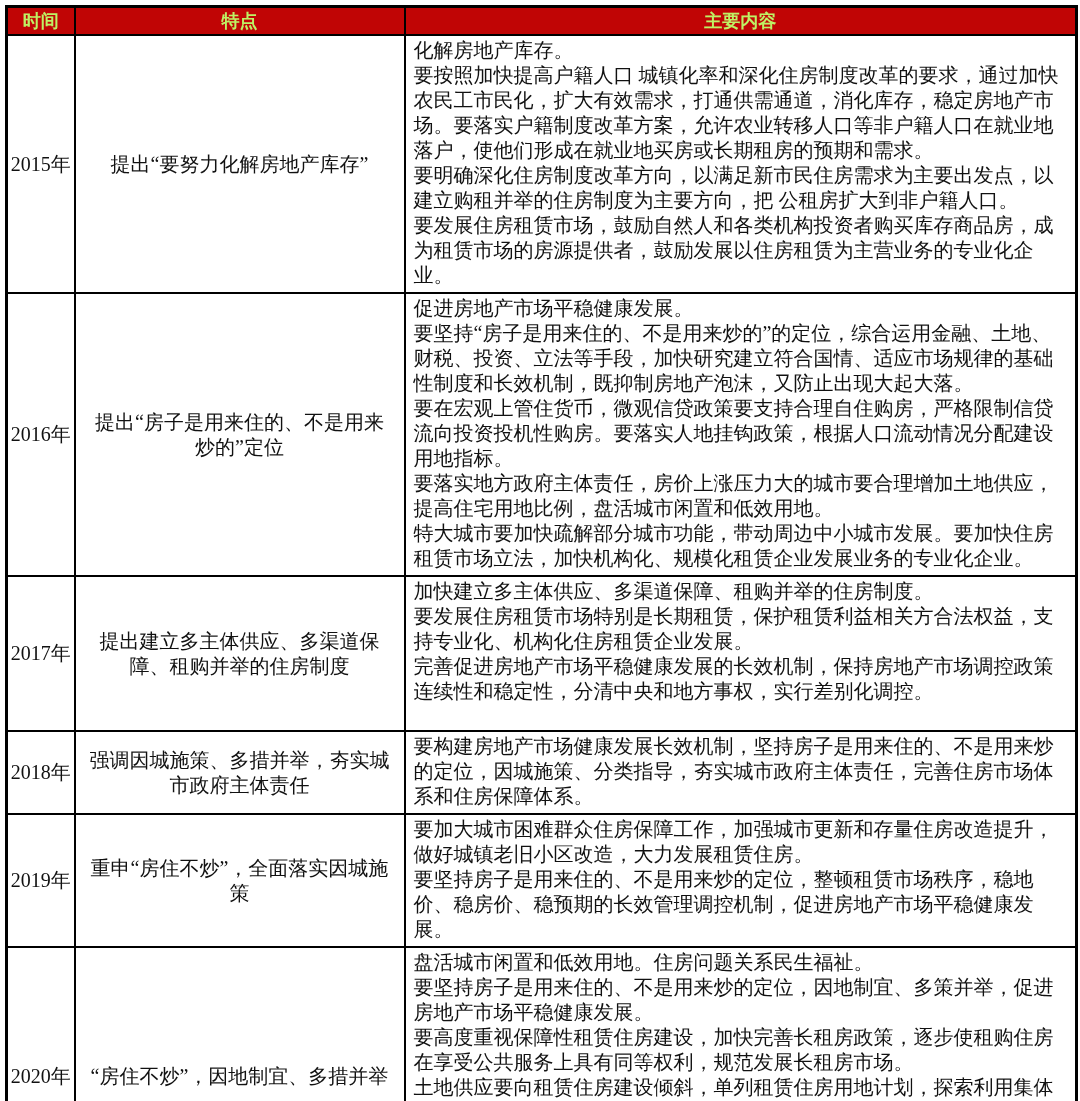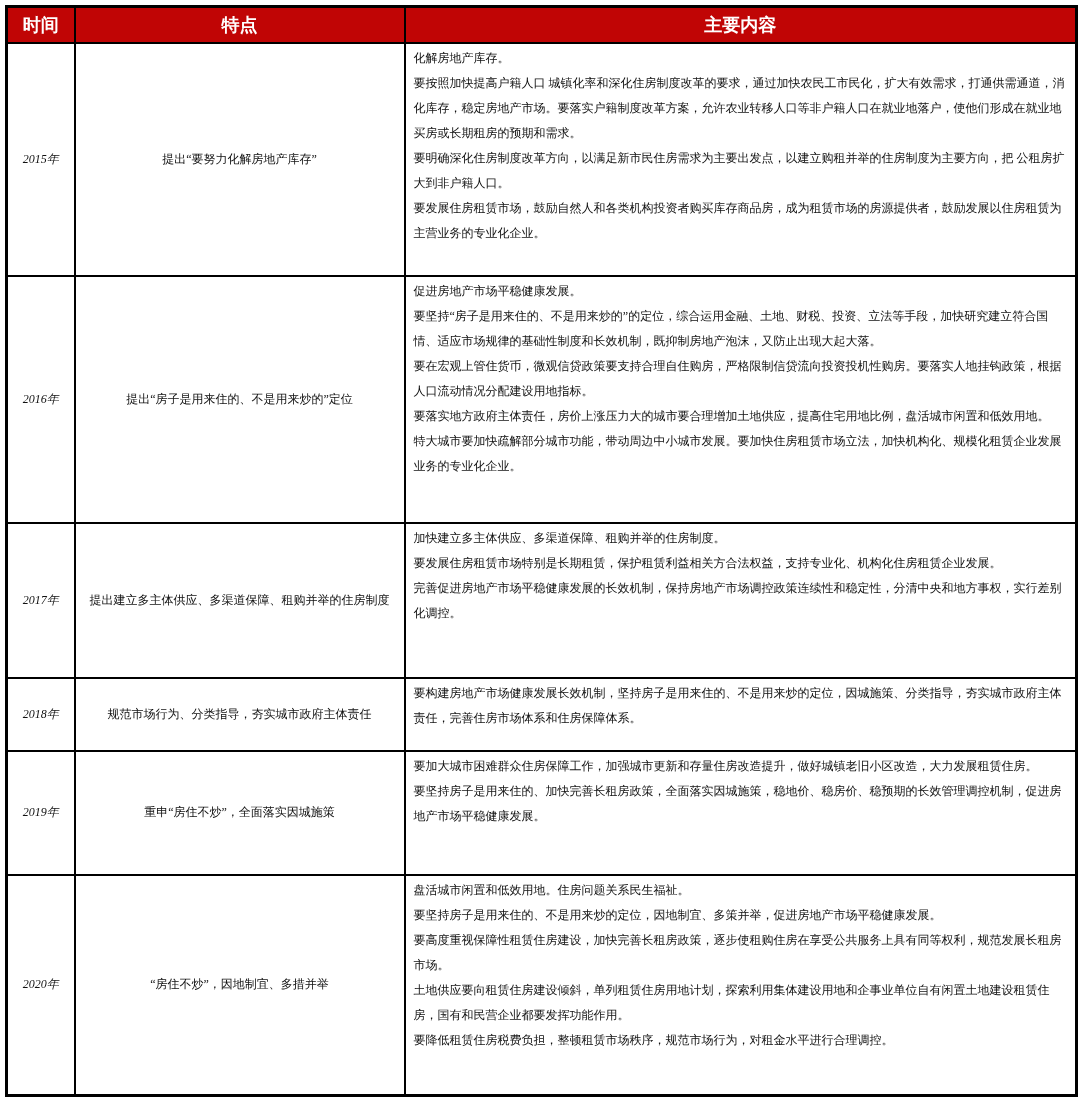--- a/index.html
+++ b/index.html
@@ -23,29 +23,29 @@
   }
   col.col-year{width:68px;}
   col.col-feature{width:330px;}
   col.col-content{width:672px;}
   th,td{
     border:2px solid var(--border);
     vertical-align:middle;
   }
   th{
     background:var(--accent);
-    color:#ffffff;
+    color:#bef264;
     font-weight:bold;
     font-size:18px;
-    height:36px;
+    height:28px;
     text-align:center;
     font-family:"Liberation Sans","DejaVu Sans",sans-serif;
   }
-  td{font-size:12px;line-height:25px;}
-  td.year-cell{text-align:center;padding:2px;font-style:italic;}
+  td{font-size:20px;line-height:25px;}
+  td.year-cell{text-align:center;padding:2px;}
   td.feature-cell{text-align:center;padding:8px 10px;}
   td.content-cell{text-align:left;padding:2px 6px 4px 8px;vertical-align:top;}
   .para{margin:0;}
   tr.row-0{height:233px;}
   tr.row-1{height:247px;}
   tr.row-2{height:155px;}
   tr.row-3{height:73px;}
   tr.row-4{height:124px;}
   tr.row-5{height:221px;}
 </style>
@@ -92,31 +92,31 @@
     <td class="year-cell">2017年</td>
     <td class="feature-cell">提出建立多主体供应、多渠道保障、租购并举的住房制度</td>
     <td class="content-cell">
             <p class="para">加快建立多主体供应、多渠道保障、租购并举的住房制度。</p>
             <p class="para">要发展住房租赁市场特别是长期租赁，保护租赁利益相关方合法权益，支持专业化、机构化住房租赁企业发展。</p>
             <p class="para">完善促进房地产市场平稳健康发展的长效机制，保持房地产市场调控政策连续性和稳定性，分清中央和地方事权，实行差别化调控。</p>
           </td>
   </tr>
         <tr class="data-row row-3">
     <td class="year-cell">2018年</td>
-    <td class="feature-cell">规范市场行为、分类指导，夯实城市政府主体责任</td>
+    <td class="feature-cell">强调因城施策、多措并举，夯实城市政府主体责任</td>
     <td class="content-cell">
             <p class="para">要构建房地产市场健康发展长效机制，坚持房子是用来住的、不是用来炒的定位，因城施策、分类指导，夯实城市政府主体责任，完善住房市场体系和住房保障体系。</p>
           </td>
   </tr>
         <tr class="data-row row-4">
     <td class="year-cell">2019年</td>
     <td class="feature-cell">重申“房住不炒”，全面落实因城施策</td>
     <td class="content-cell">
             <p class="para">要加大城市困难群众住房保障工作，加强城市更新和存量住房改造提升，做好城镇老旧小区改造，大力发展租赁住房。</p>
-            <p class="para">要坚持房子是用来住的、加快完善长租房政策，全面落实因城施策，稳地价、稳房价、稳预期的长效管理调控机制，促进房地产市场平稳健康发展。</p>
+            <p class="para">要坚持房子是用来住的、不是用来炒的定位，整顿租赁市场秩序，稳地价、稳房价、稳预期的长效管理调控机制，促进房地产市场平稳健康发展。</p>
           </td>
   </tr>
         <tr class="data-row row-5">
     <td class="year-cell">2020年</td>
     <td class="feature-cell">“房住不炒”，因地制宜、多措并举</td>
     <td class="content-cell">
             <p class="para">盘活城市闲置和低效用地。住房问题关系民生福祉。</p>
             <p class="para">要坚持房子是用来住的、不是用来炒的定位，因地制宜、多策并举，促进房地产市场平稳健康发展。</p>
             <p class="para">要高度重视保障性租赁住房建设，加快完善长租房政策，逐步使租购住房在享受公共服务上具有同等权利，规范发展长租房市场。</p>
             <p class="para">土地供应要向租赁住房建设倾斜，单列租赁住房用地计划，探索利用集体建设用地和企事业单位自有闲置土地建设租赁住房，国有和民营企业都要发挥功能作用。</p>

